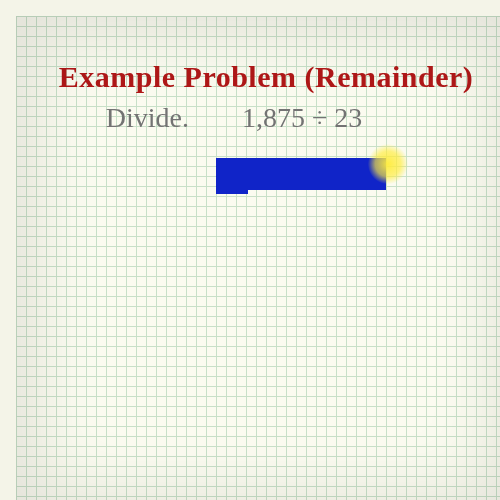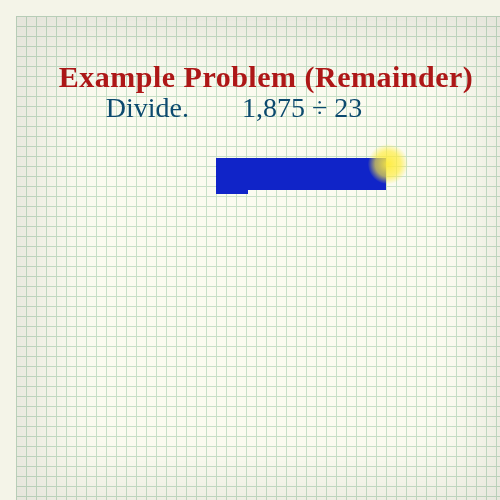--- a/index.html
+++ b/index.html
@@ -37,25 +37,25 @@
     left: 0;
     width: 500px;
     text-align: center;
     color: #b01818;
     font-weight: bold;
     font-size: 30px;
     letter-spacing: 0.5px;
   }
   .instruction {
     position: absolute;
-    top: 60px;
+    top: 70px;
     left: 0;
     width: 436px;
     text-align: center;
-    color: #0c4a6e;
+    color: #737373;
     font-size: 28px;
   }
   .instruction .label { margin-right: 14px; }
   .division-symbol {
     position: absolute;
     top: 142px;
     left: 200px;
     width: 170px;
     height: 50px;
     pointer-events: none;

